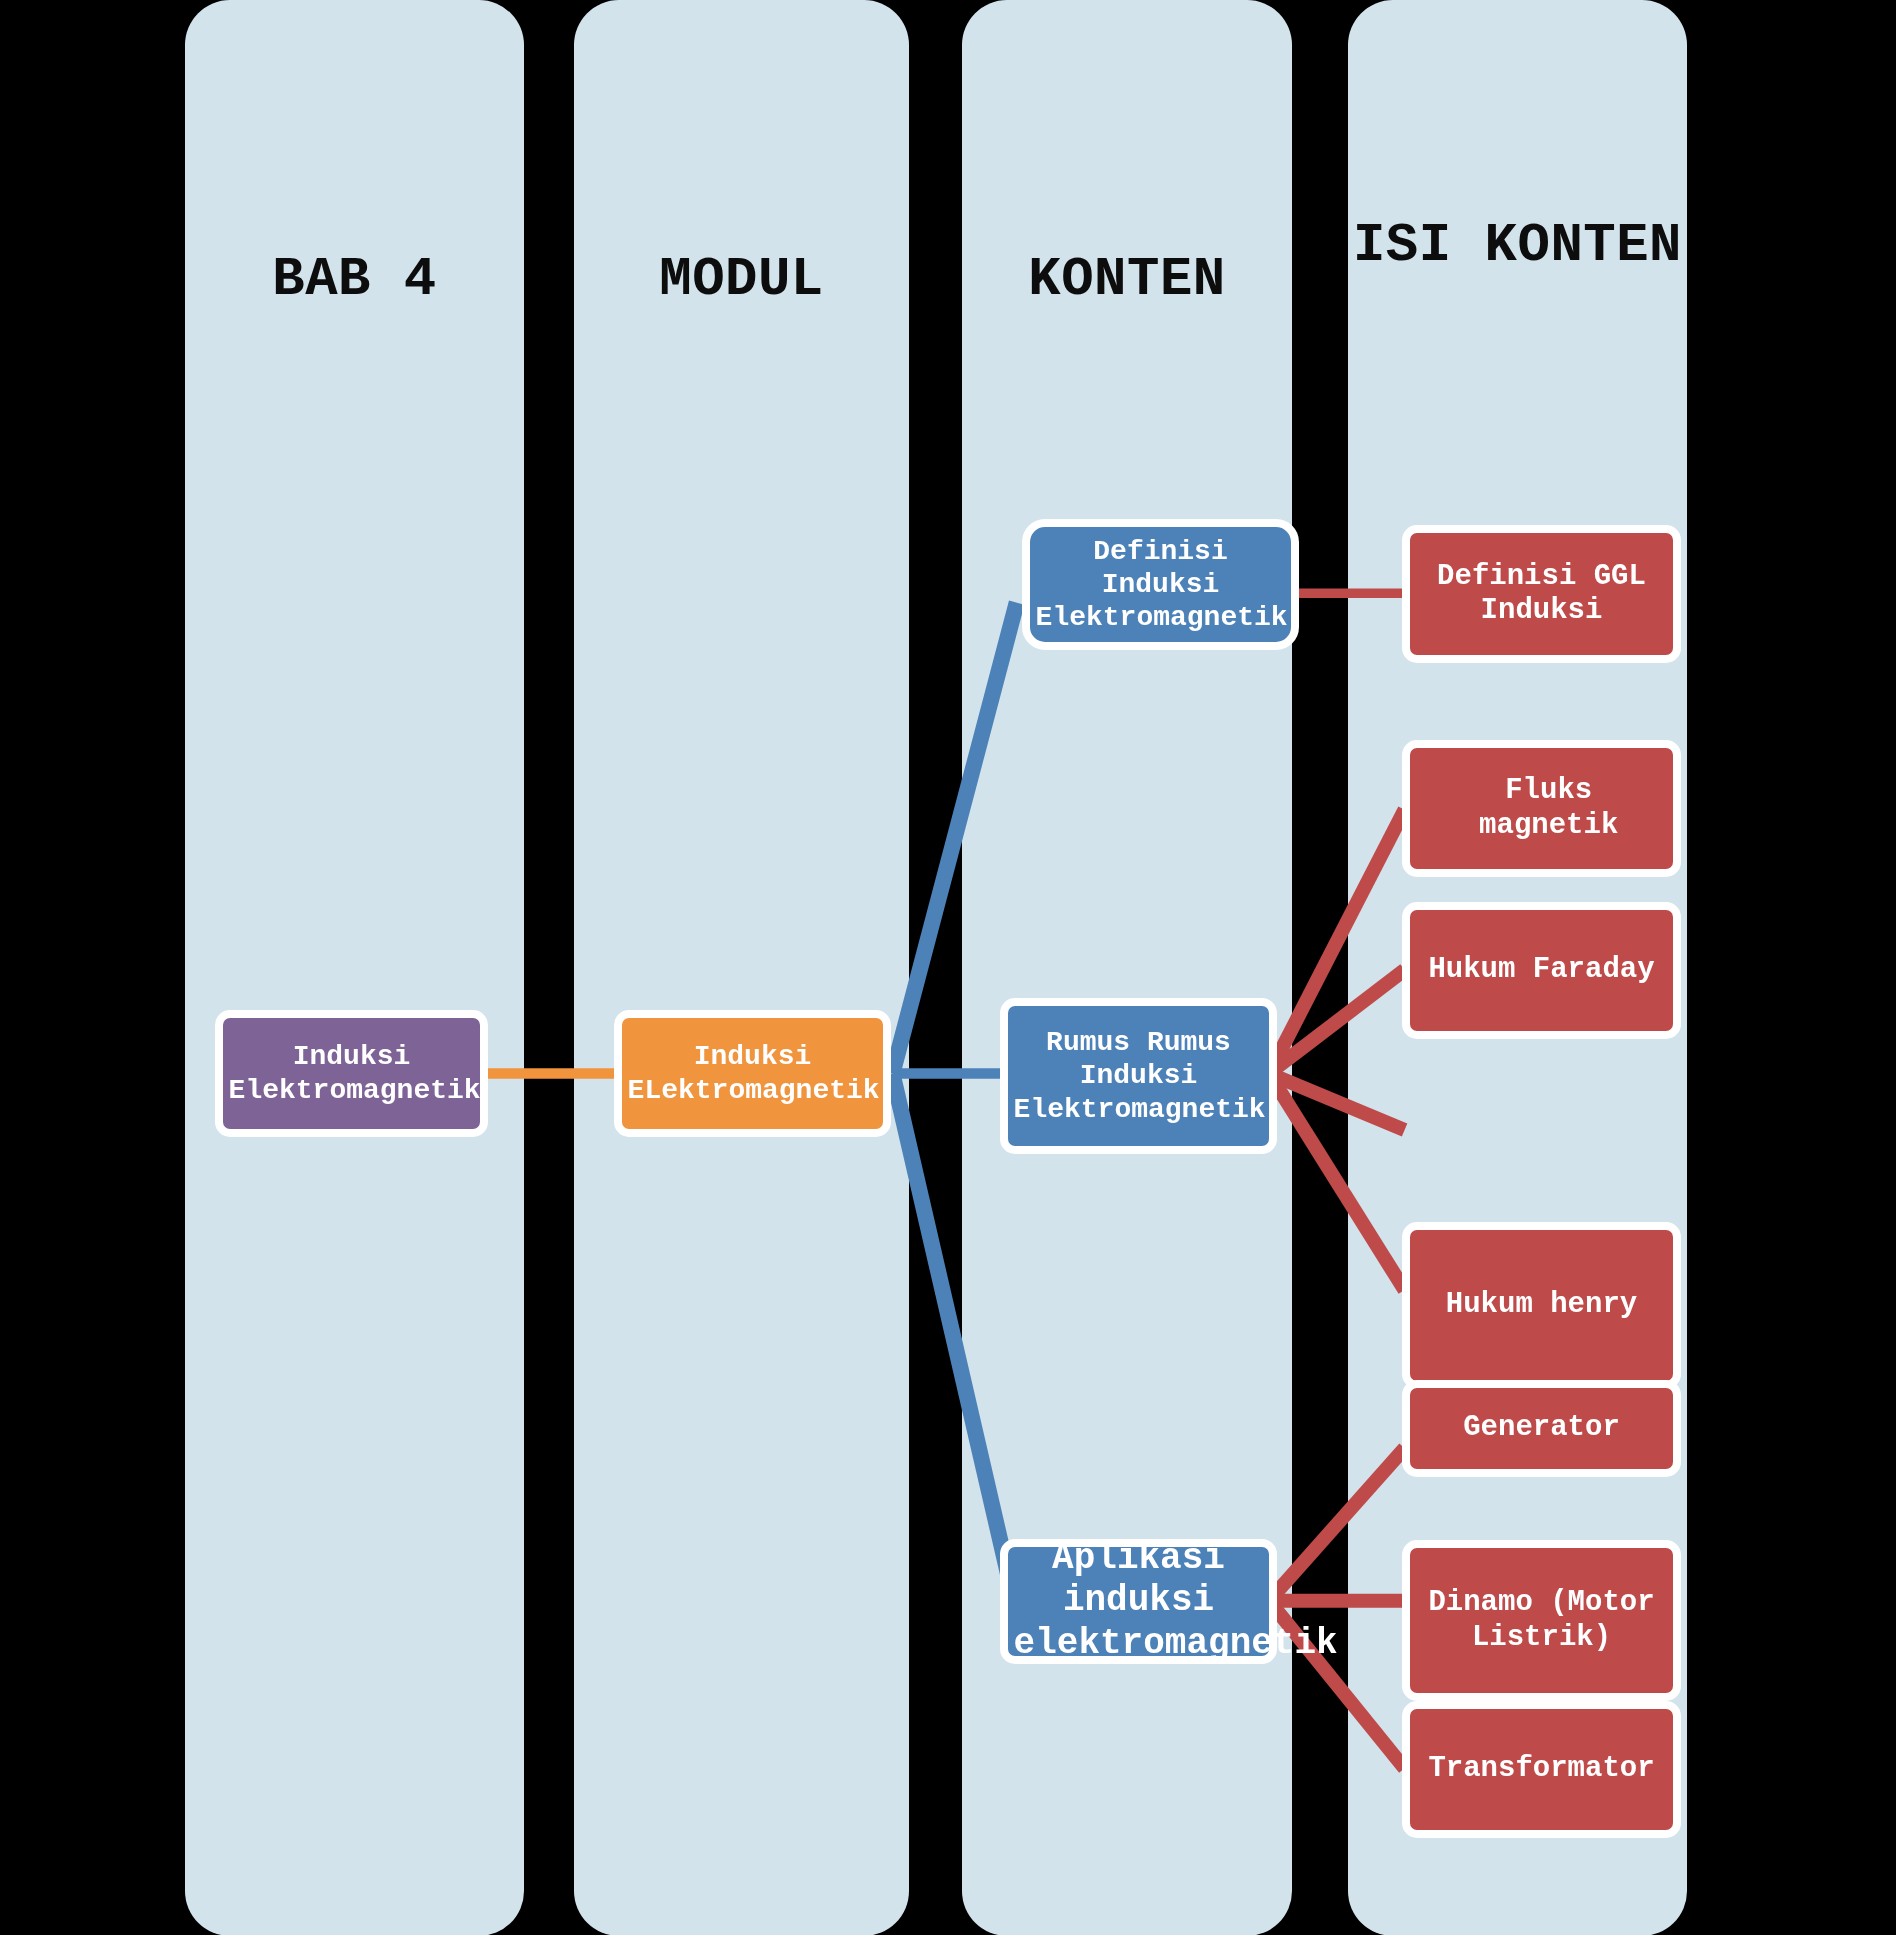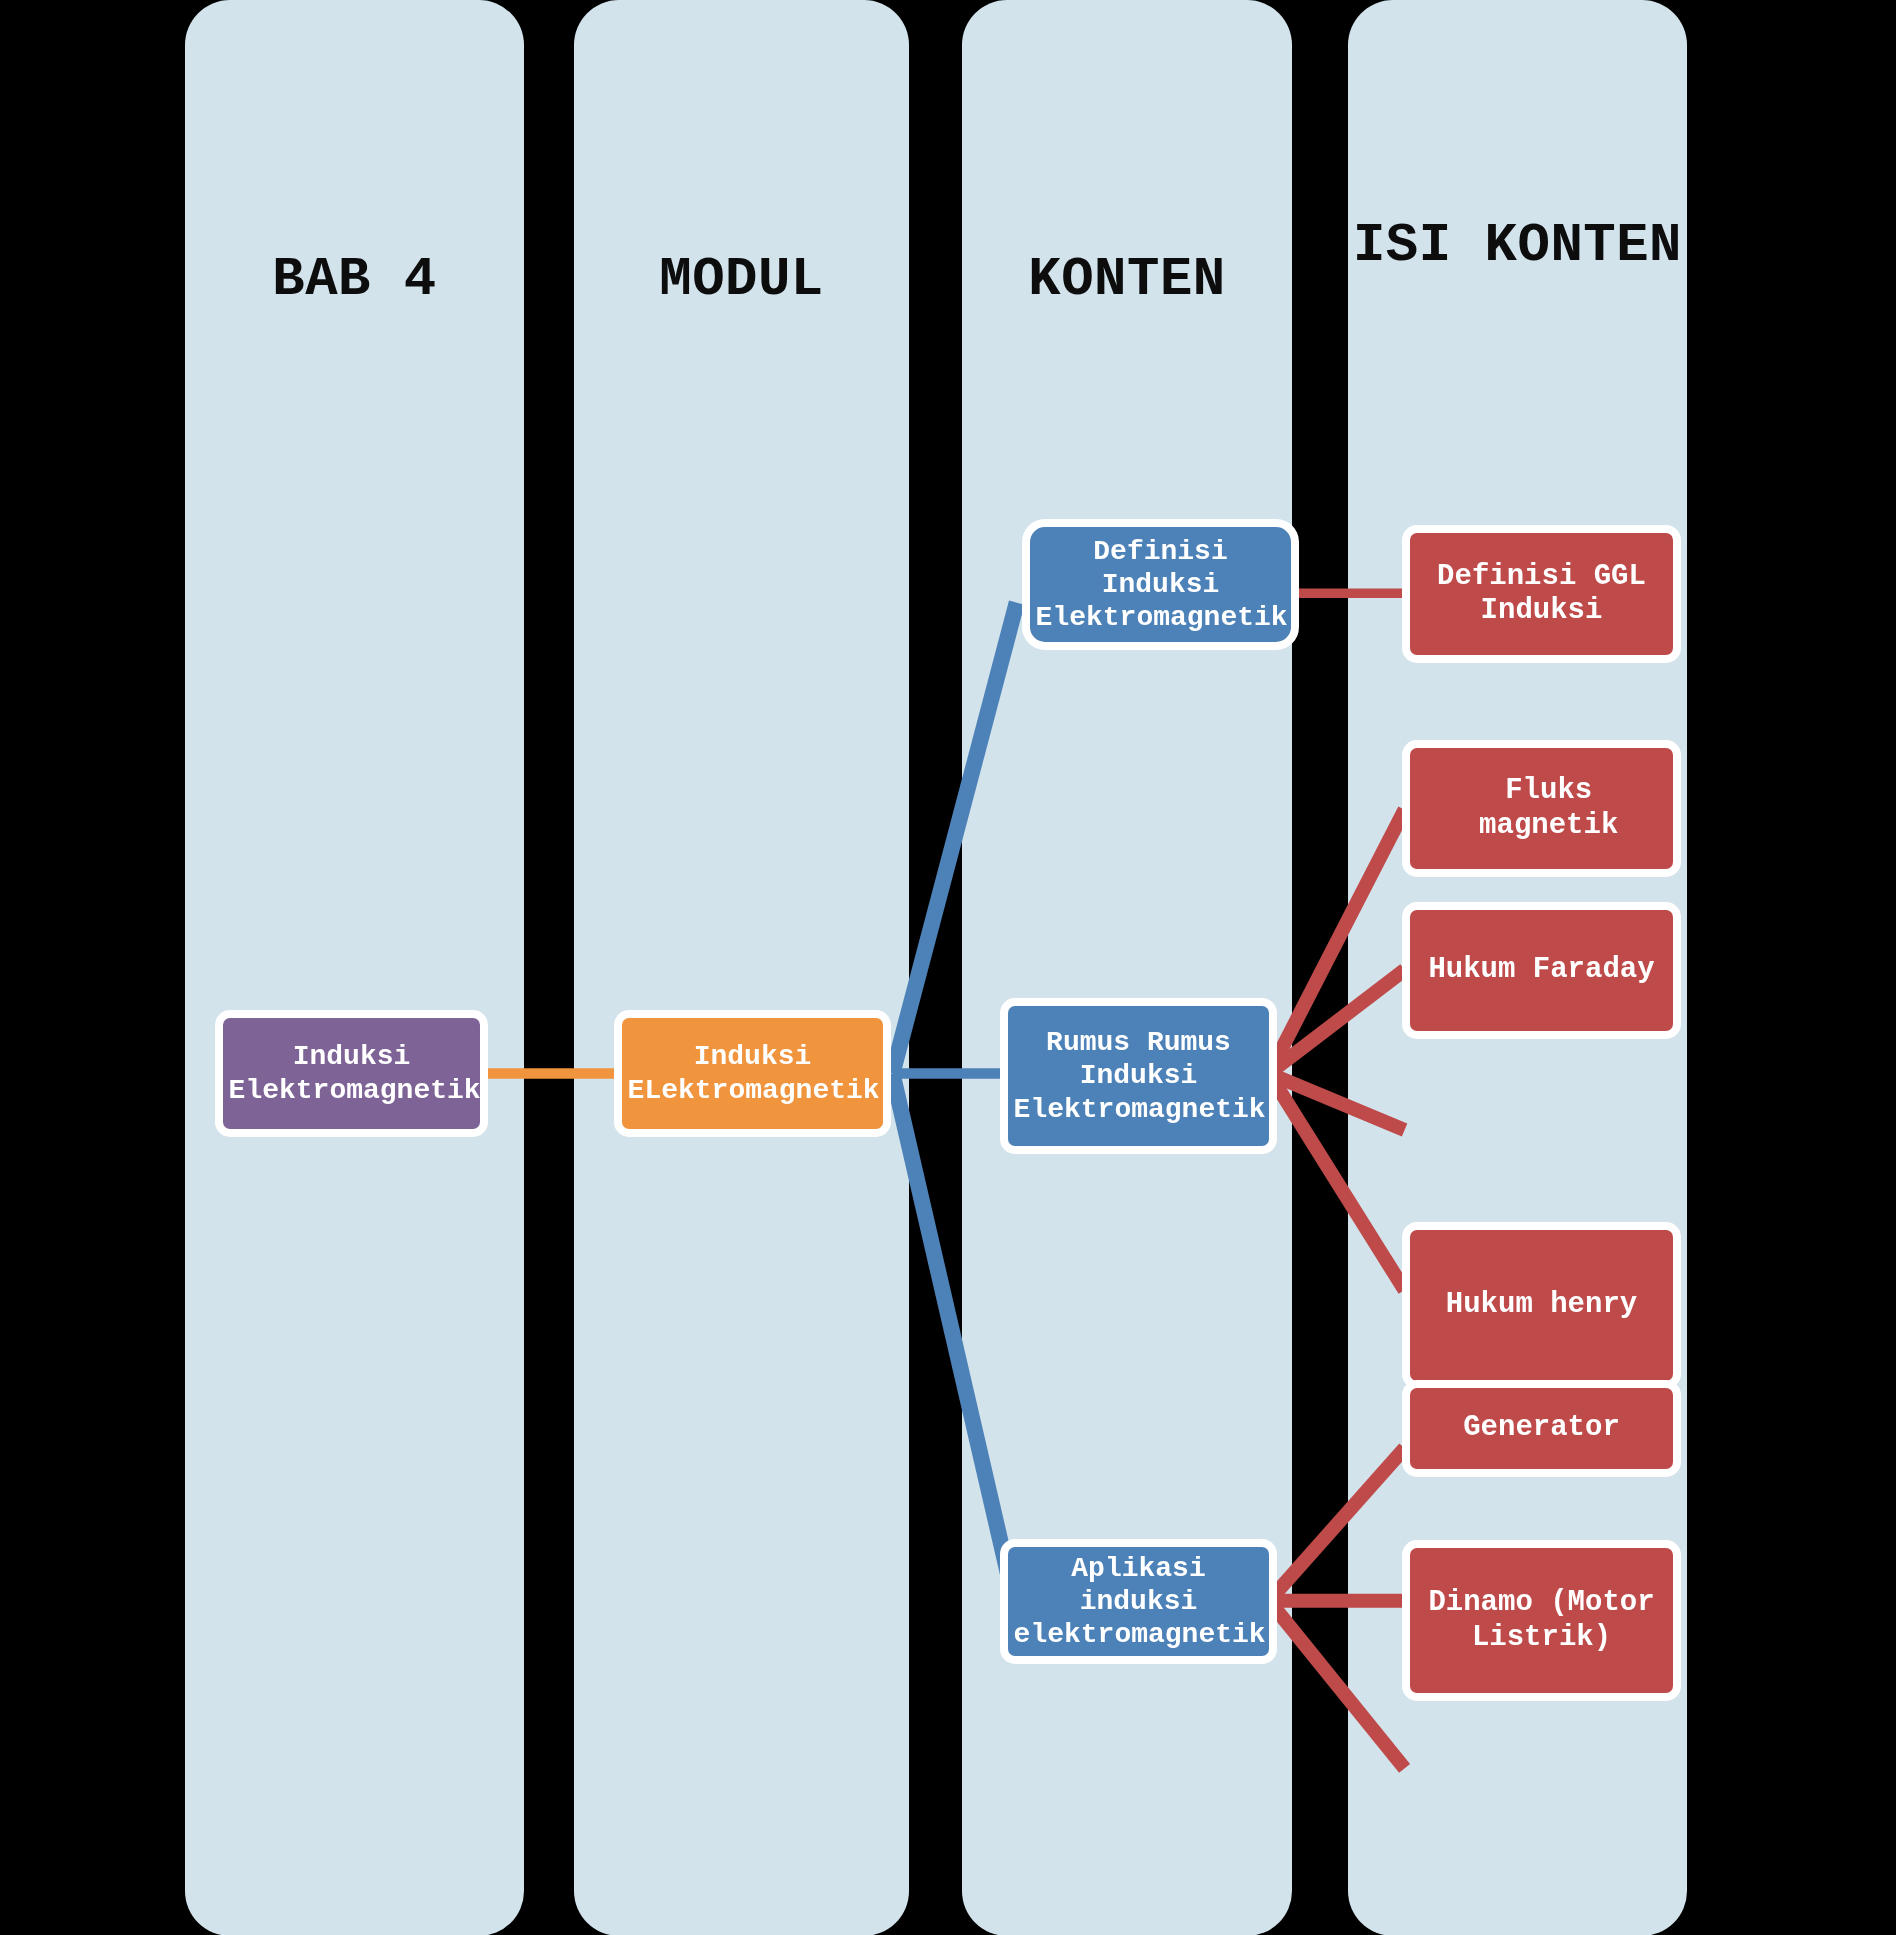--- a/index.html
+++ b/index.html
@@ -123,21 +123,21 @@
   </div>
 
   <div class="node node-blue" style="left:1000px; top:998px; width:277px; height:156px; font-size:28px;">
     <span>
       <span>Rumus Rumus</span>
       <span>Induksi</span>
       <span>Elektromagnetik</span>
     </span>
   </div>
 
-  <div class="node node-blue" style="left:1000px; top:1539px; width:277px; height:125px; font-size:28px;">
+  <div class="node node-blue" style="left:1000px; top:1539px; width:277px; height:125px; font-size:36px;">
     <span>
       <span>Aplikasi induksi</span>
       <span>elektromagnetik</span>
     </span>
   </div>
 
   <div class="node node-red" style="left:1402px; top:525px; width:279px; height:138px; font-size:29px;">
     <span>
       <span>Definisi GGL</span>
       <span>Induksi</span>
@@ -169,15 +169,20 @@
     </span>
   </div>
 
   <div class="node node-red" style="left:1402px; top:1540px; width:279px; height:161px; font-size:29px;">
     <span>
       <span>Dinamo (Motor</span>
       <span>Listrik)</span>
     </span>
   </div>
 
+  <div class="node node-red" style="left:1402px; top:1701px; width:279px; height:137px; font-size:29px;">
+    <span>
+      <span>Transformator</span>
+    </span>
+  </div>
 
 </div>
 
 
 </body></html>

